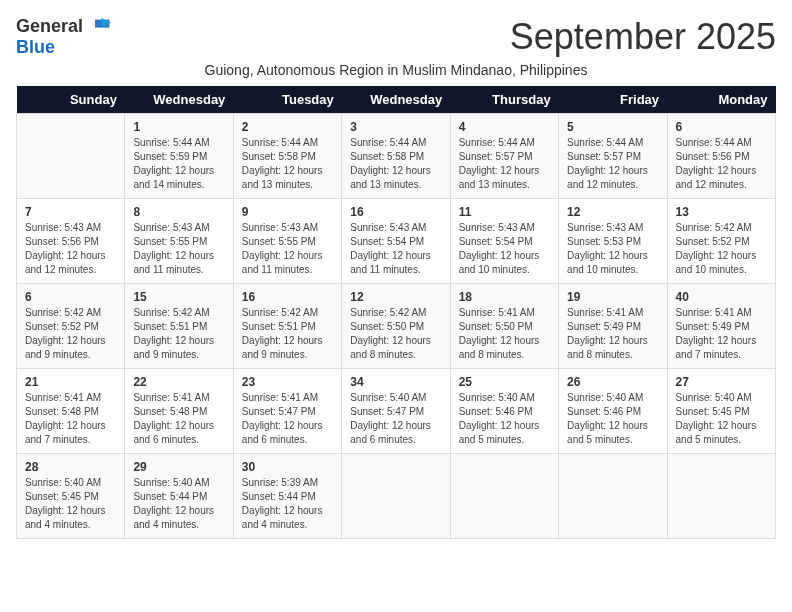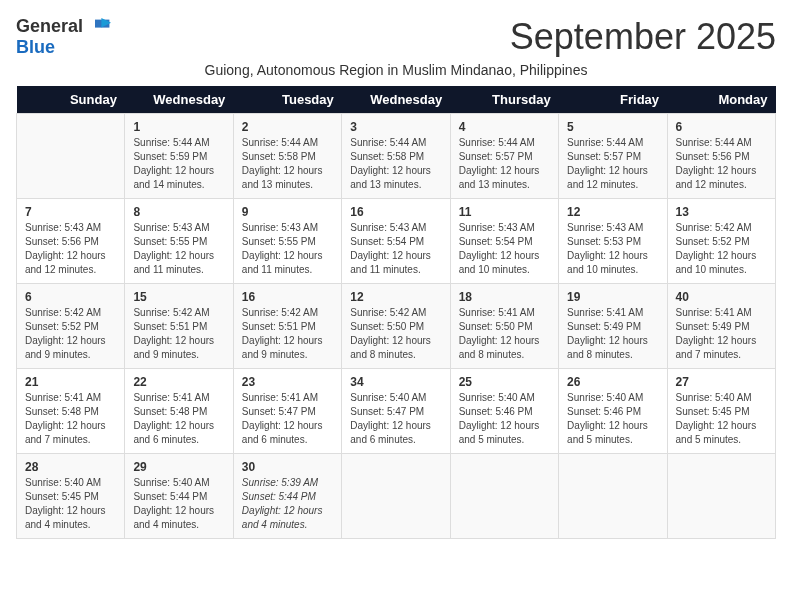--- a/index.html
+++ b/index.html
@@ -334,21 +334,21 @@
         </td>
         <td>
           <span class="day-num">29</span>
           <div class="day-info" style="white-space: pre-line;">Sunrise: 5:40 AM
 Sunset: 5:44 PM
 Daylight: 12 hours
 and 4 minutes.</div>
         </td>
         <td>
           <span class="day-num">30</span>
-          <div class="day-info" style="white-space: pre-line; font-style: italic;">Sunrise: 5:39 AM
+          <div class="day-info" style="white-space: pre-line;">Sunrise: 5:39 AM
 Sunset: 5:44 PM
 Daylight: 12 hours
 and 4 minutes.</div>
         </td>
         <td></td>
         <td></td>
         <td></td>
         <td></td>
       </tr>
     </tbody>

